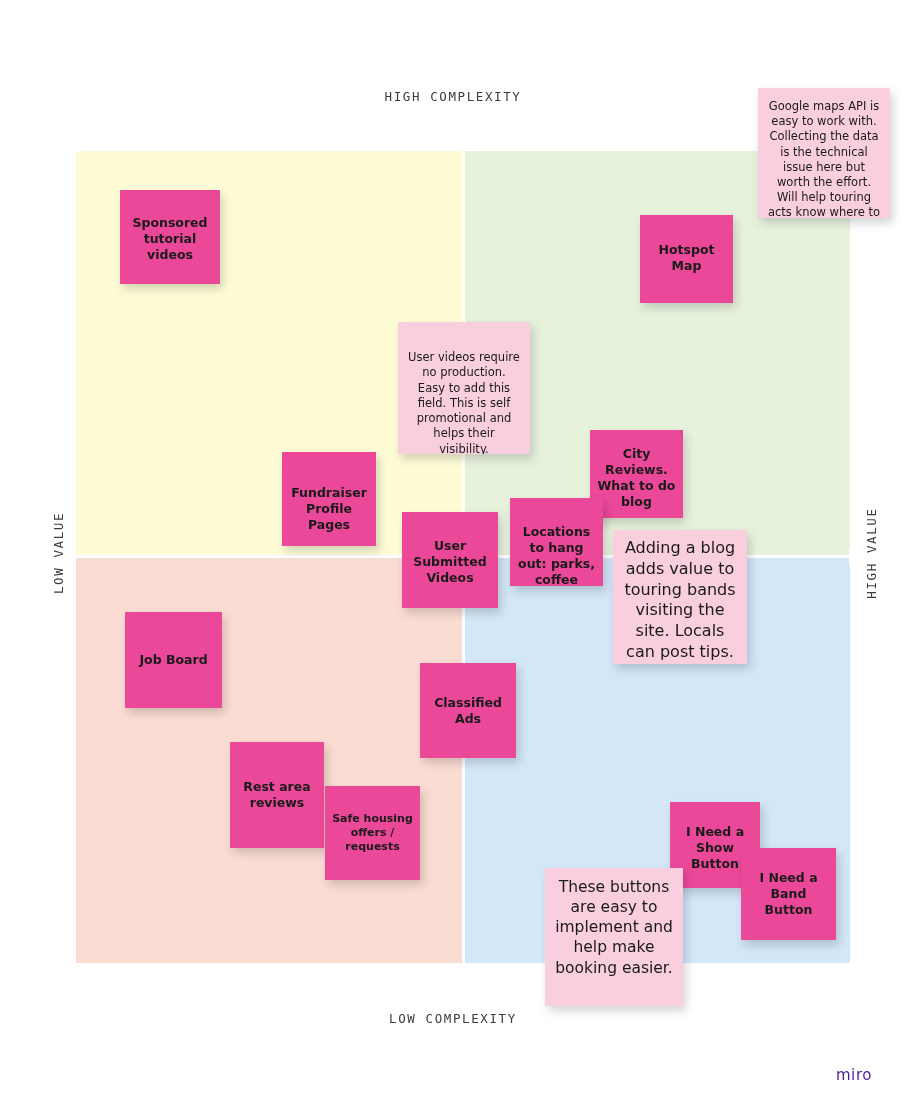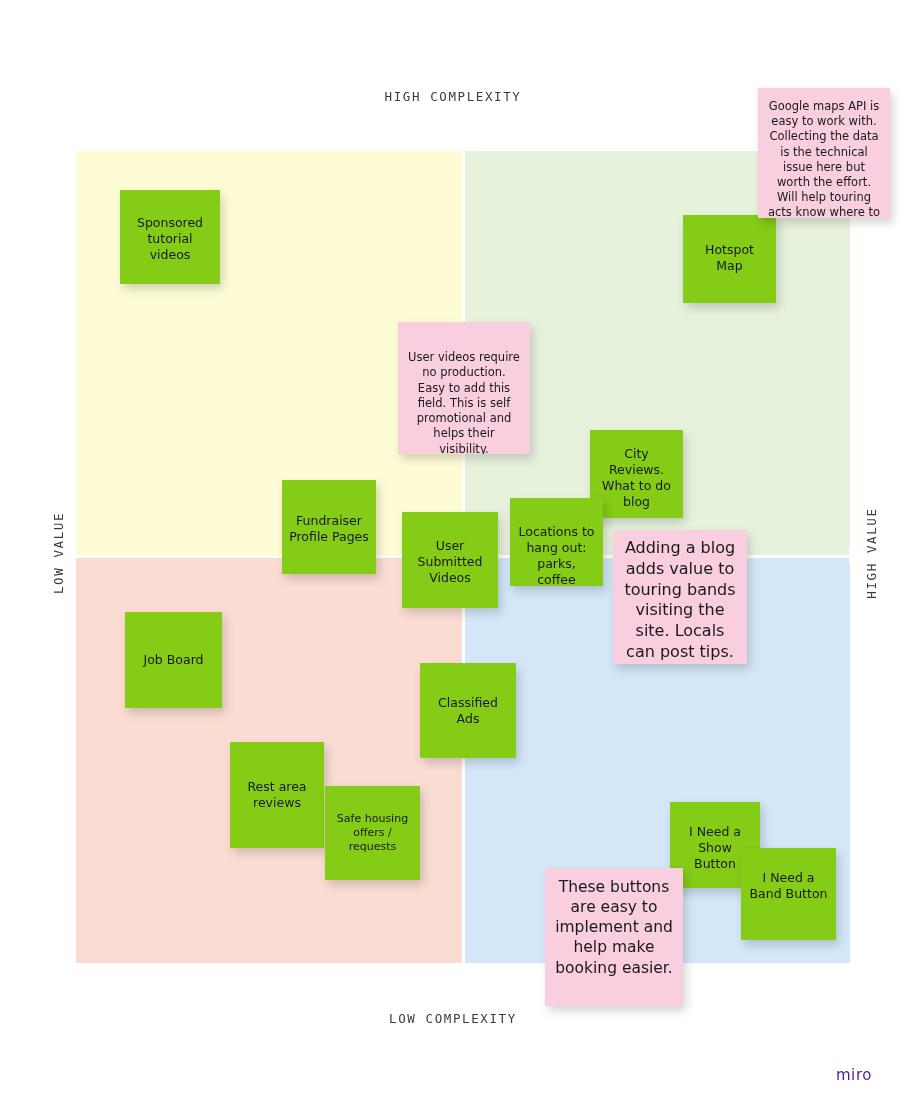--- a/index.html
+++ b/index.html
@@ -96,21 +96,21 @@
     display: flex;
     justify-content: center;
     text-align: center;
     line-height: 1.28;
     color: #1a1a1a;
     box-shadow: 3px 5px 9px rgba(0,0,0,0.17);
     padding: 0 7px;
     word-wrap: break-word;
     overflow: hidden;
   }
-  .note.yellow { background: #84cc16; }
+  .note.yellow { background: #ec4899; font-weight: bold; }
   .note.pink   { background: #f9cfdf; }
 
   .note .note-text { display: block; width: 100%; }
   .note.va-center { align-items: center; }
   .note.va-upper  { align-items: flex-start; }
 
   
   #miro-watermark {
     position: absolute;
     left: 854px;
@@ -142,29 +142,29 @@
 
 <div class="axis-label" id="label-high-complexity">HIGH COMPLEXITY</div>
 <div class="axis-label" id="label-low-complexity">LOW COMPLEXITY</div>
 <div class="axis-label" id="label-low-value">LOW VALUE</div>
 <div class="axis-label" id="label-high-value">HIGH VALUE</div>
 
 <div class="note yellow va-upper" style="left:120px; top:190px; width:100px; height:94px; font-size:12.5px; padding-top:25px;">
   <span class="note-text">Sponsored tutorial videos</span>
 </div>
 
-<div class="note yellow va-upper" style="left:683px; top:215px; width:93px; height:88px; font-size:12.5px; padding-top:27px;">
+<div class="note yellow va-upper" style="left:640px; top:215px; width:93px; height:88px; font-size:12.5px; padding-top:27px;">
   <span class="note-text">Hotspot Map</span>
 </div>
 
 <div class="note pink va-upper" style="left:758px; top:88px; width:132px; height:130px; font-size:11.5px; line-height:1.32; padding:11px 9px 0 9px;">
   <span class="note-text">Google maps API is easy to work with. Collecting the data is the technical issue here but worth the effort. Will help touring acts know where to go.</span>
 </div>
 
-<div class="note yellow va-upper" style="left:282px; top:452px; width:94px; height:94px; font-size:12.5px; padding-top:33px;margin-top:28px;">
+<div class="note yellow va-upper" style="left:282px; top:452px; width:94px; height:94px; font-size:12.5px; padding-top:33px;">
   <span class="note-text">Fundraiser Profile Pages</span>
 </div>
 
 <div class="note pink va-upper" style="left:398px; top:322px; width:132px; height:132px; font-size:11.5px; line-height:1.33; padding:28px 10px 0 10px;">
   <span class="note-text">User videos require no production. Easy to add this field. This is self promotional and helps their visibility.</span>
 </div>
 
 <div class="note yellow va-upper" style="left:590px; top:430px; width:93px; height:88px; font-size:12.5px; padding-top:16px;">
   <span class="note-text">City Reviews. What to do blog</span>
 </div>

